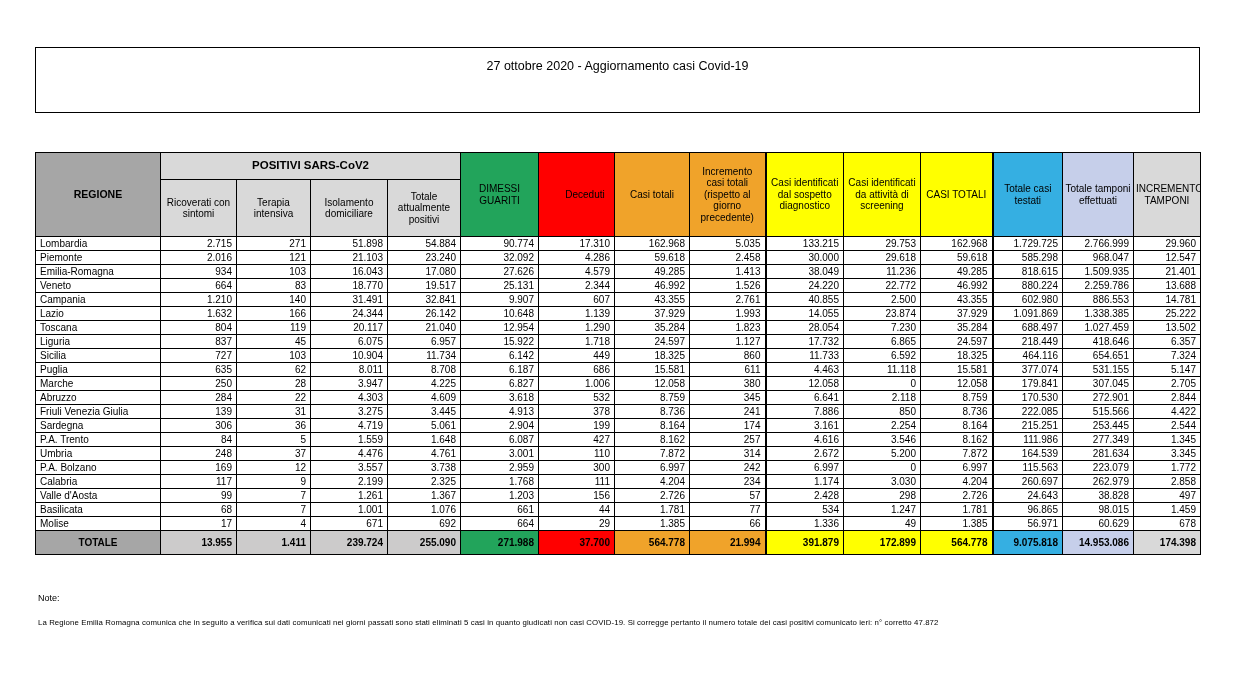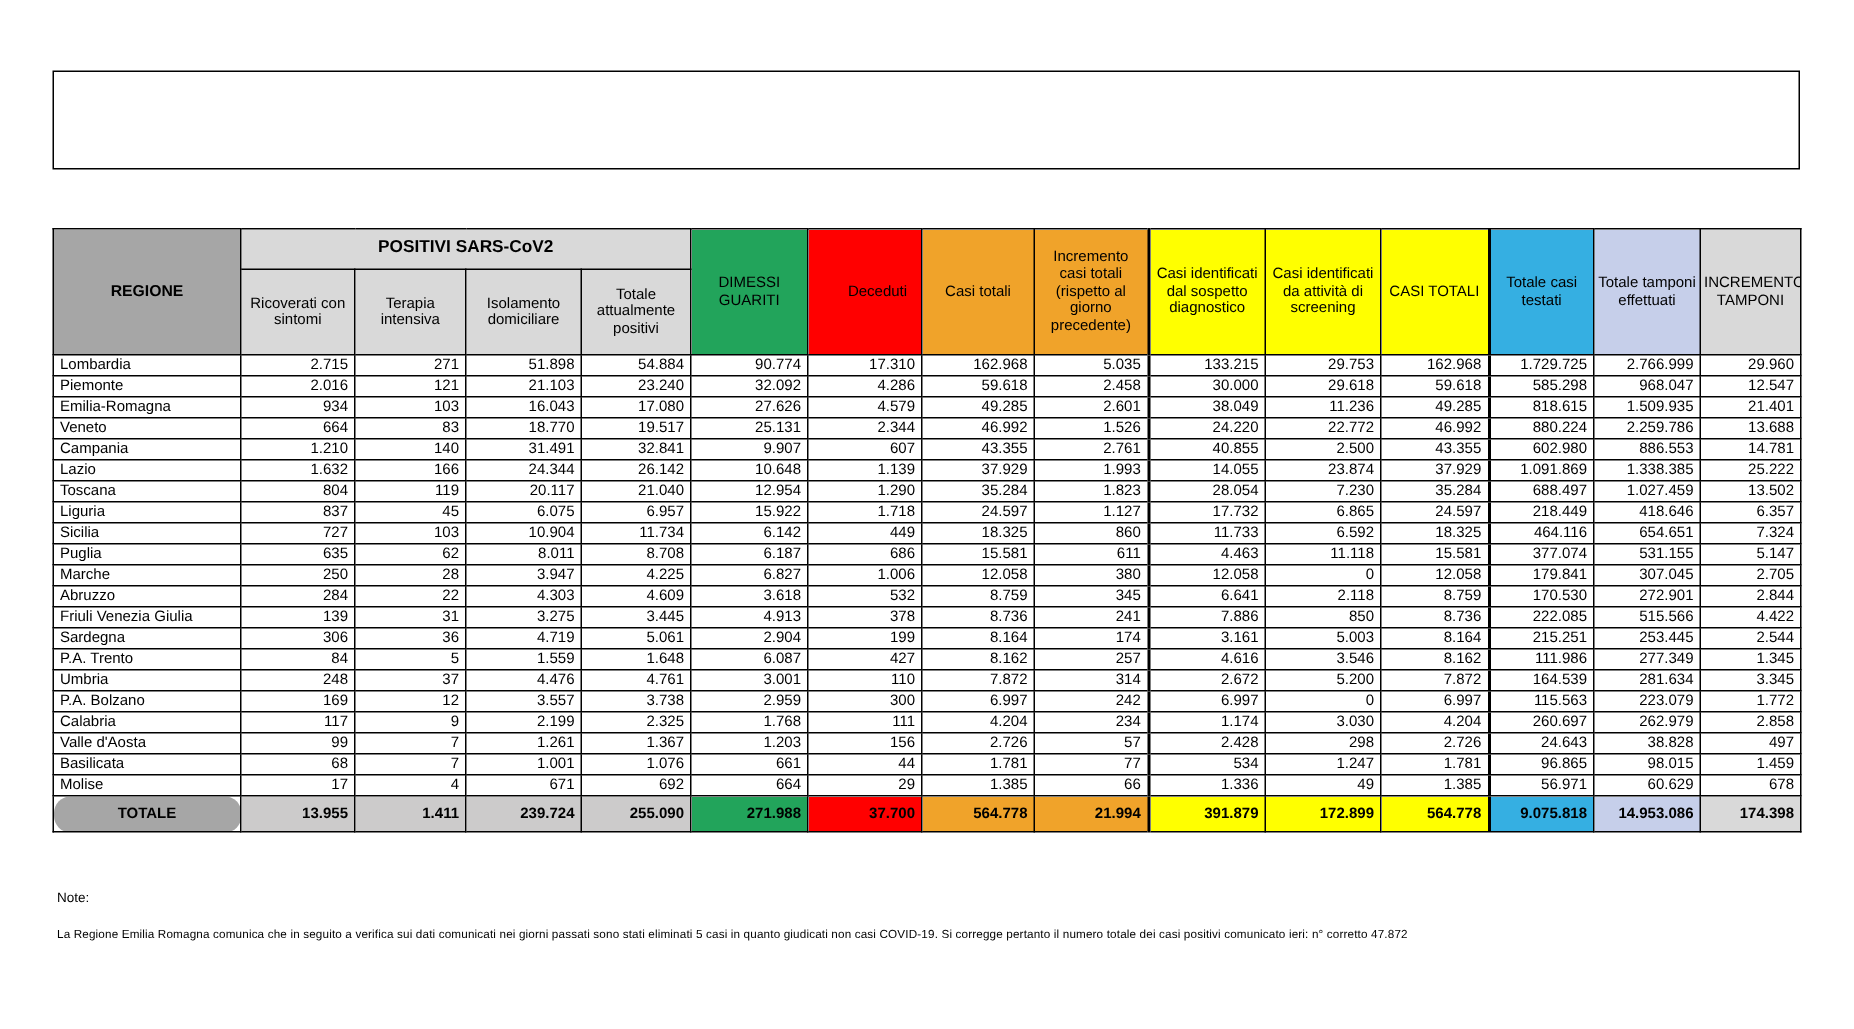--- a/index.html
+++ b/index.html
@@ -30,37 +30,38 @@
   th.bg-graylight{background:var(--gray-light);}
   .row-a th{height:24px;}
   .row-b th{height:54px;}
 
   tbody td{height:13px;font-size:10px;line-height:12px;padding:0 4px;background:#fff;}
   tbody td.region{text-align:left;padding-left:4px;}
   tbody td.num{text-align:right;}
   td.thick-left, th.thick-left{border-left:2px solid #000;}
 
   tr.totale td{height:23px;font-weight:bold;}
-  tr.totale td.label{background:var(--gray-dark);text-align:center;border-radius:11px;}
+  tr.totale td.label{background:var(--gray-dark);text-align:center;}
   tr.totale td.c-gray{background:var(--gray-totale);}
   tr.totale td.c-green{background:var(--green);}
   tr.totale td.c-red{background:var(--red);}
   tr.totale td.c-orange{background:var(--orange);}
   tr.totale td.c-yellow{background:var(--yellow);}
   tr.totale td.c-blue{background:var(--blue);margin-left:12px;}
   tr.totale td.c-peri{background:var(--peri);}
   tr.totale td.c-graylight{background:var(--gray-light);}
 
   .notes-label{position:absolute;left:38px;top:593px;font-size:9px;}
   .note-text{position:absolute;left:38px;top:618px;font-size:7.8px;letter-spacing:0.1px;}
 </style>
 </head>
 <body style="--gray-dark: #A6A6A6; --gray-light: #D9D9D9; --gray-totale: #CCCBCB; --green: #22A45B; --red: #FF0000; --orange: #F0A32A; --yellow: #FFFF00; --blue: #35AFE2; --peri: #C6CFEA;">
 
 <div class="title-box">
+  <div class="line1">27 ottobre 2020 - Aggiornamento casi Covid-19</div>
 </div>
 
 <div class="table-wrap">
   <table>
     <colgroup>
       <col style="width:125px">
         <col style="width:76px">
         <col style="width:74px">
         <col style="width:77px">
       <col style="width:73px">
@@ -134,21 +135,21 @@
         </tr>
         <tr>
           <td class="region">Emilia-Romagna</td>
           <td class="num">934</td>
           <td class="num">103</td>
           <td class="num">16.043</td>
           <td class="num">17.080</td>
           <td class="num">27.626</td>
           <td class="num">4.579</td>
           <td class="num">49.285</td>
-          <td class="num">2.601</td>
+          <td class="num">1.413</td>
           <td class="num thick-left">38.049</td>
           <td class="num">11.236</td>
           <td class="num">49.285</td>
           <td class="num thick-left">818.615</td>
           <td class="num">1.509.935</td>
           <td class="num">21.401</td>
         </tr>
         <tr>
           <td class="region">Veneto</td>
           <td class="num">664</td>
@@ -323,21 +324,21 @@
           <td class="region">Sardegna</td>
           <td class="num">306</td>
           <td class="num">36</td>
           <td class="num">4.719</td>
           <td class="num">5.061</td>
           <td class="num">2.904</td>
           <td class="num">199</td>
           <td class="num">8.164</td>
           <td class="num">174</td>
           <td class="num thick-left">3.161</td>
-          <td class="num">5.003</td>
+          <td class="num">2.254</td>
           <td class="num">8.164</td>
           <td class="num thick-left">215.251</td>
           <td class="num">253.445</td>
           <td class="num">2.544</td>
         </tr>
         <tr>
           <td class="region">P.A. Trento</td>
           <td class="num">84</td>
           <td class="num">5</td>
           <td class="num">1.559</td>

